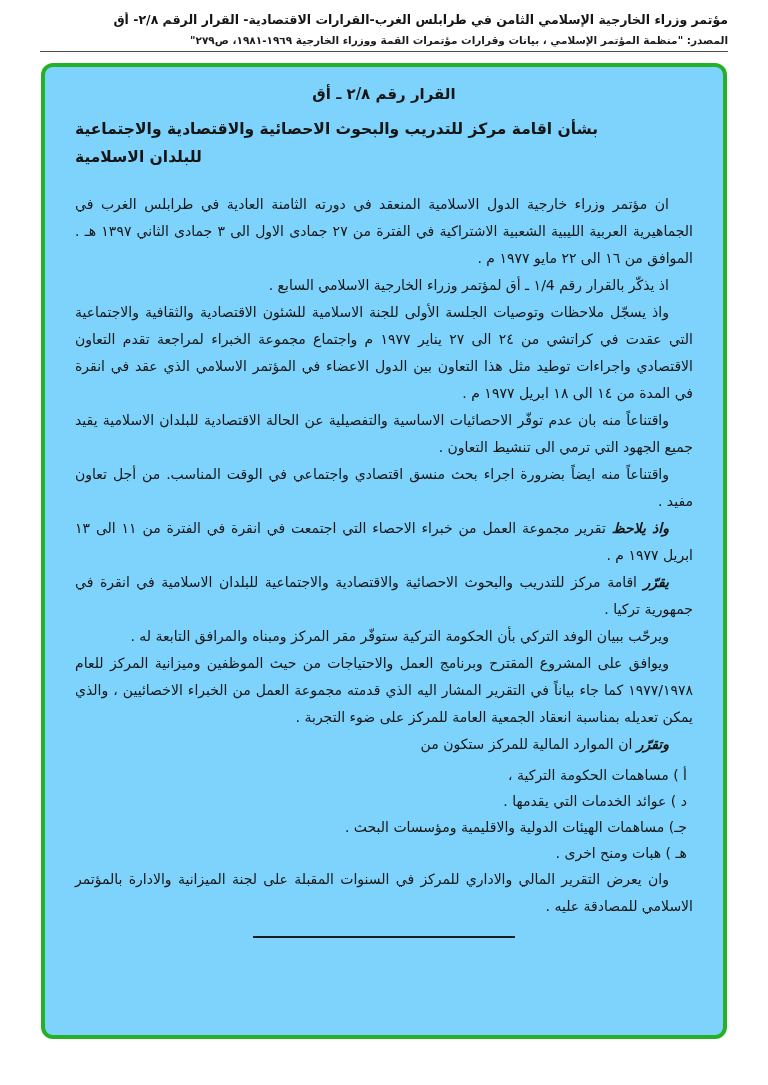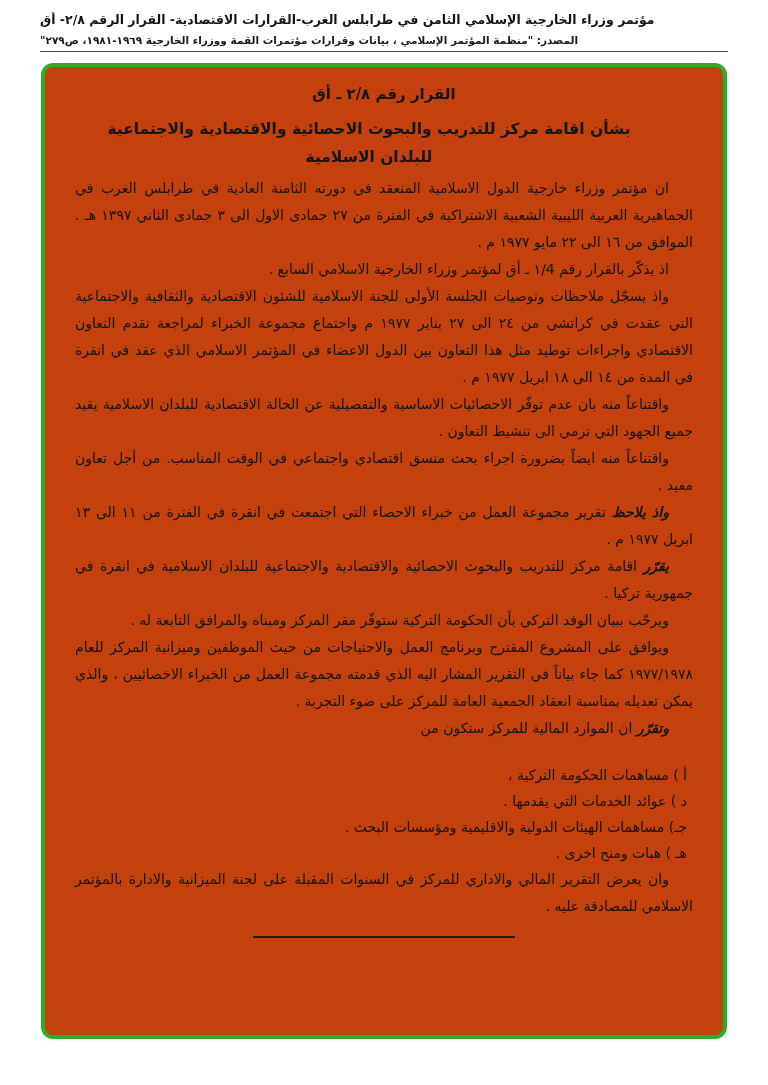--- a/index.html
+++ b/index.html
@@ -6,21 +6,21 @@
   html, body {
     width: 768px; height: 1085px;
     background: #ffffff;
     font-family: "DejaVu Sans", sans-serif;
     color: #151515;
     direction: rtl;
     overflow: hidden;
   }
   .doc-header {
     margin: 12px 40px 0 40px;
-    text-align: left;
+    text-align: right;
   }
   .header-line1 {
     font-weight: 700;
     font-size: 12.5px;
     white-space: nowrap;
     overflow: hidden;
   }
   .header-line2 {
     font-weight: 700;
     font-size: 10.5px;
@@ -30,44 +30,44 @@
   .header-rule {
     border-top: 1px solid #4c4c4c;
     margin-top: 5px;
   }
   .green-frame {
     margin: 11px 41px 0 41px;
     border: 4px solid #25b125;
     border-radius: 12px;
     padding: 13px 30px 14px 30px;
     min-height: 976px;
-    background: #c2410c;
+    background: #7dd3fc;
   }
   .doc-title {
     font-size: 15px;
     font-weight: 700;
     text-align: center;
     margin: 5px 0 12px 0;
   }
   .doc-subtitle {
     font-size: 15.5px;
     font-weight: 700;
-    text-align: center;
+    text-align: left;
     line-height: 28px;
-    margin: 0 30px 4px 0;
+    margin: 0 30px 20px 0;
   }
   .doc-paragraph {
     font-size: 14px;
     line-height: 27px;
     text-align: justify;
     text-indent: 24px;
     margin-top: 0;
   }
   .doc-paragraph .lead-bold { font-weight: 700; font-style: italic; }
-  .resources-list { margin-top: 20px; }
+  .resources-list { margin-top: 4px; }
   .resource-item {
     font-size: 14px;
     line-height: 26px;
     text-align: right;
     padding-right: 6px;
   }
   .footnote-rule {
     width: 262px;
     border-top: 2px solid #1c1c1c;
     margin: 16px auto 0 auto;

